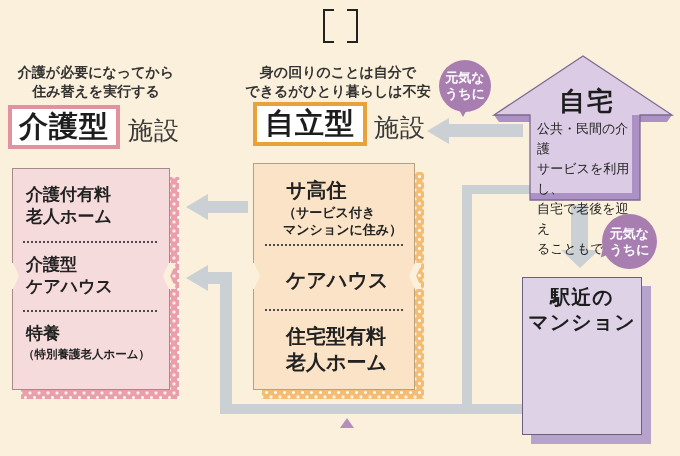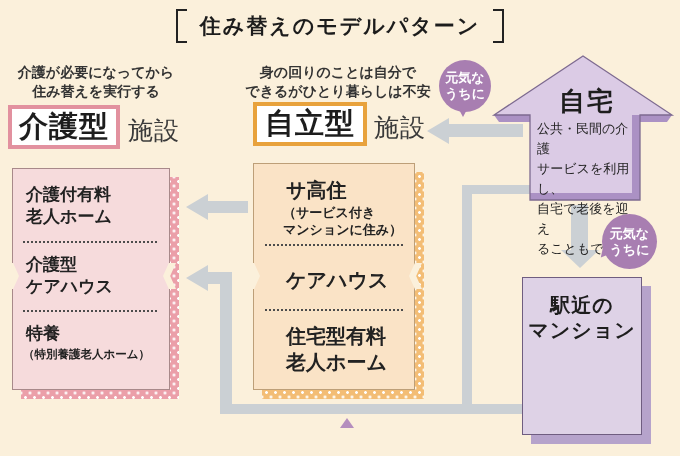--- a/index.html
+++ b/index.html
@@ -55,36 +55,35 @@
   .badge-circle{width:52px;height:52px;border-radius:50%;background:#a87eb1;color:#fff;
                 font-size:13px;font-weight:bold;line-height:16px;text-align:center;
                 padding-top:10px;box-sizing:border-box;}
   .badge-circle .line{display:block;}
   .tail-down{width:0;height:0;border-left:7px solid transparent;border-right:7px solid transparent;border-top:13px solid #a87eb1;}
   .home-title{font-size:26px;font-weight:bold;letter-spacing:2px;text-align:center;color:#1d1d1d;}
   .home-body{font-size:13px;line-height:20px;color:#242424;}
   .home-body .line{display:block;}
   .mansion-shadow{background:#b6a3cb;}
   .mansion-box{background:#ded2e6;border:1px solid #6f5d80;box-sizing:border-box;}
-  .mansion-title{font-size:20px;font-weight:bold;line-height:25px;text-align:center;letter-spacing:1px;color:#1d1d1d;padding-top:15px;}
+  .mansion-title{font-size:20px;font-weight:bold;line-height:25px;text-align:center;letter-spacing:1px;color:#1d1d1d;padding-top:7px;}
   .mansion-title .line{display:block;}
   .mansion-body{font-size:12.5px;line-height:18.5px;color:#242424;padding:5px 6px 0 9px;}
   .mansion-body .line{display:block;}
   .pill{background:#b58ebe;border-radius:14px;color:#fff;font-size:15px;font-weight:bold;
         letter-spacing:1px;text-align:center;line-height:26px;}
   .tail-up{width:0;height:0;border-left:7px solid transparent;border-right:7px solid transparent;border-bottom:10px solid #b58ebe;}
 </style>
 </head>
 <body>
 
 <div class="canvas">
 
   <div class="abs title-row">
     <span class="bracket l"></span>
-    <span class="title-text">住み替えのモデルパターン</span>
     <span class="bracket r"></span>
   </div>
 
   <div class="abs ahead left" style="left:186px;top:194px;"></div>
   <div class="abs gline" style="left:206px;top:201px;width:42px;height:12px;"></div>
 
   <div class="abs ahead left" style="left:186px;top:265px;"></div>
   <div class="abs gline" style="left:206px;top:272px;width:26px;height:12px;"></div>
   <div class="abs gline" style="left:220px;top:272px;width:12px;height:142px;"></div>
   <div class="abs gline" style="left:220px;top:404px;width:302px;height:10px;"></div>

